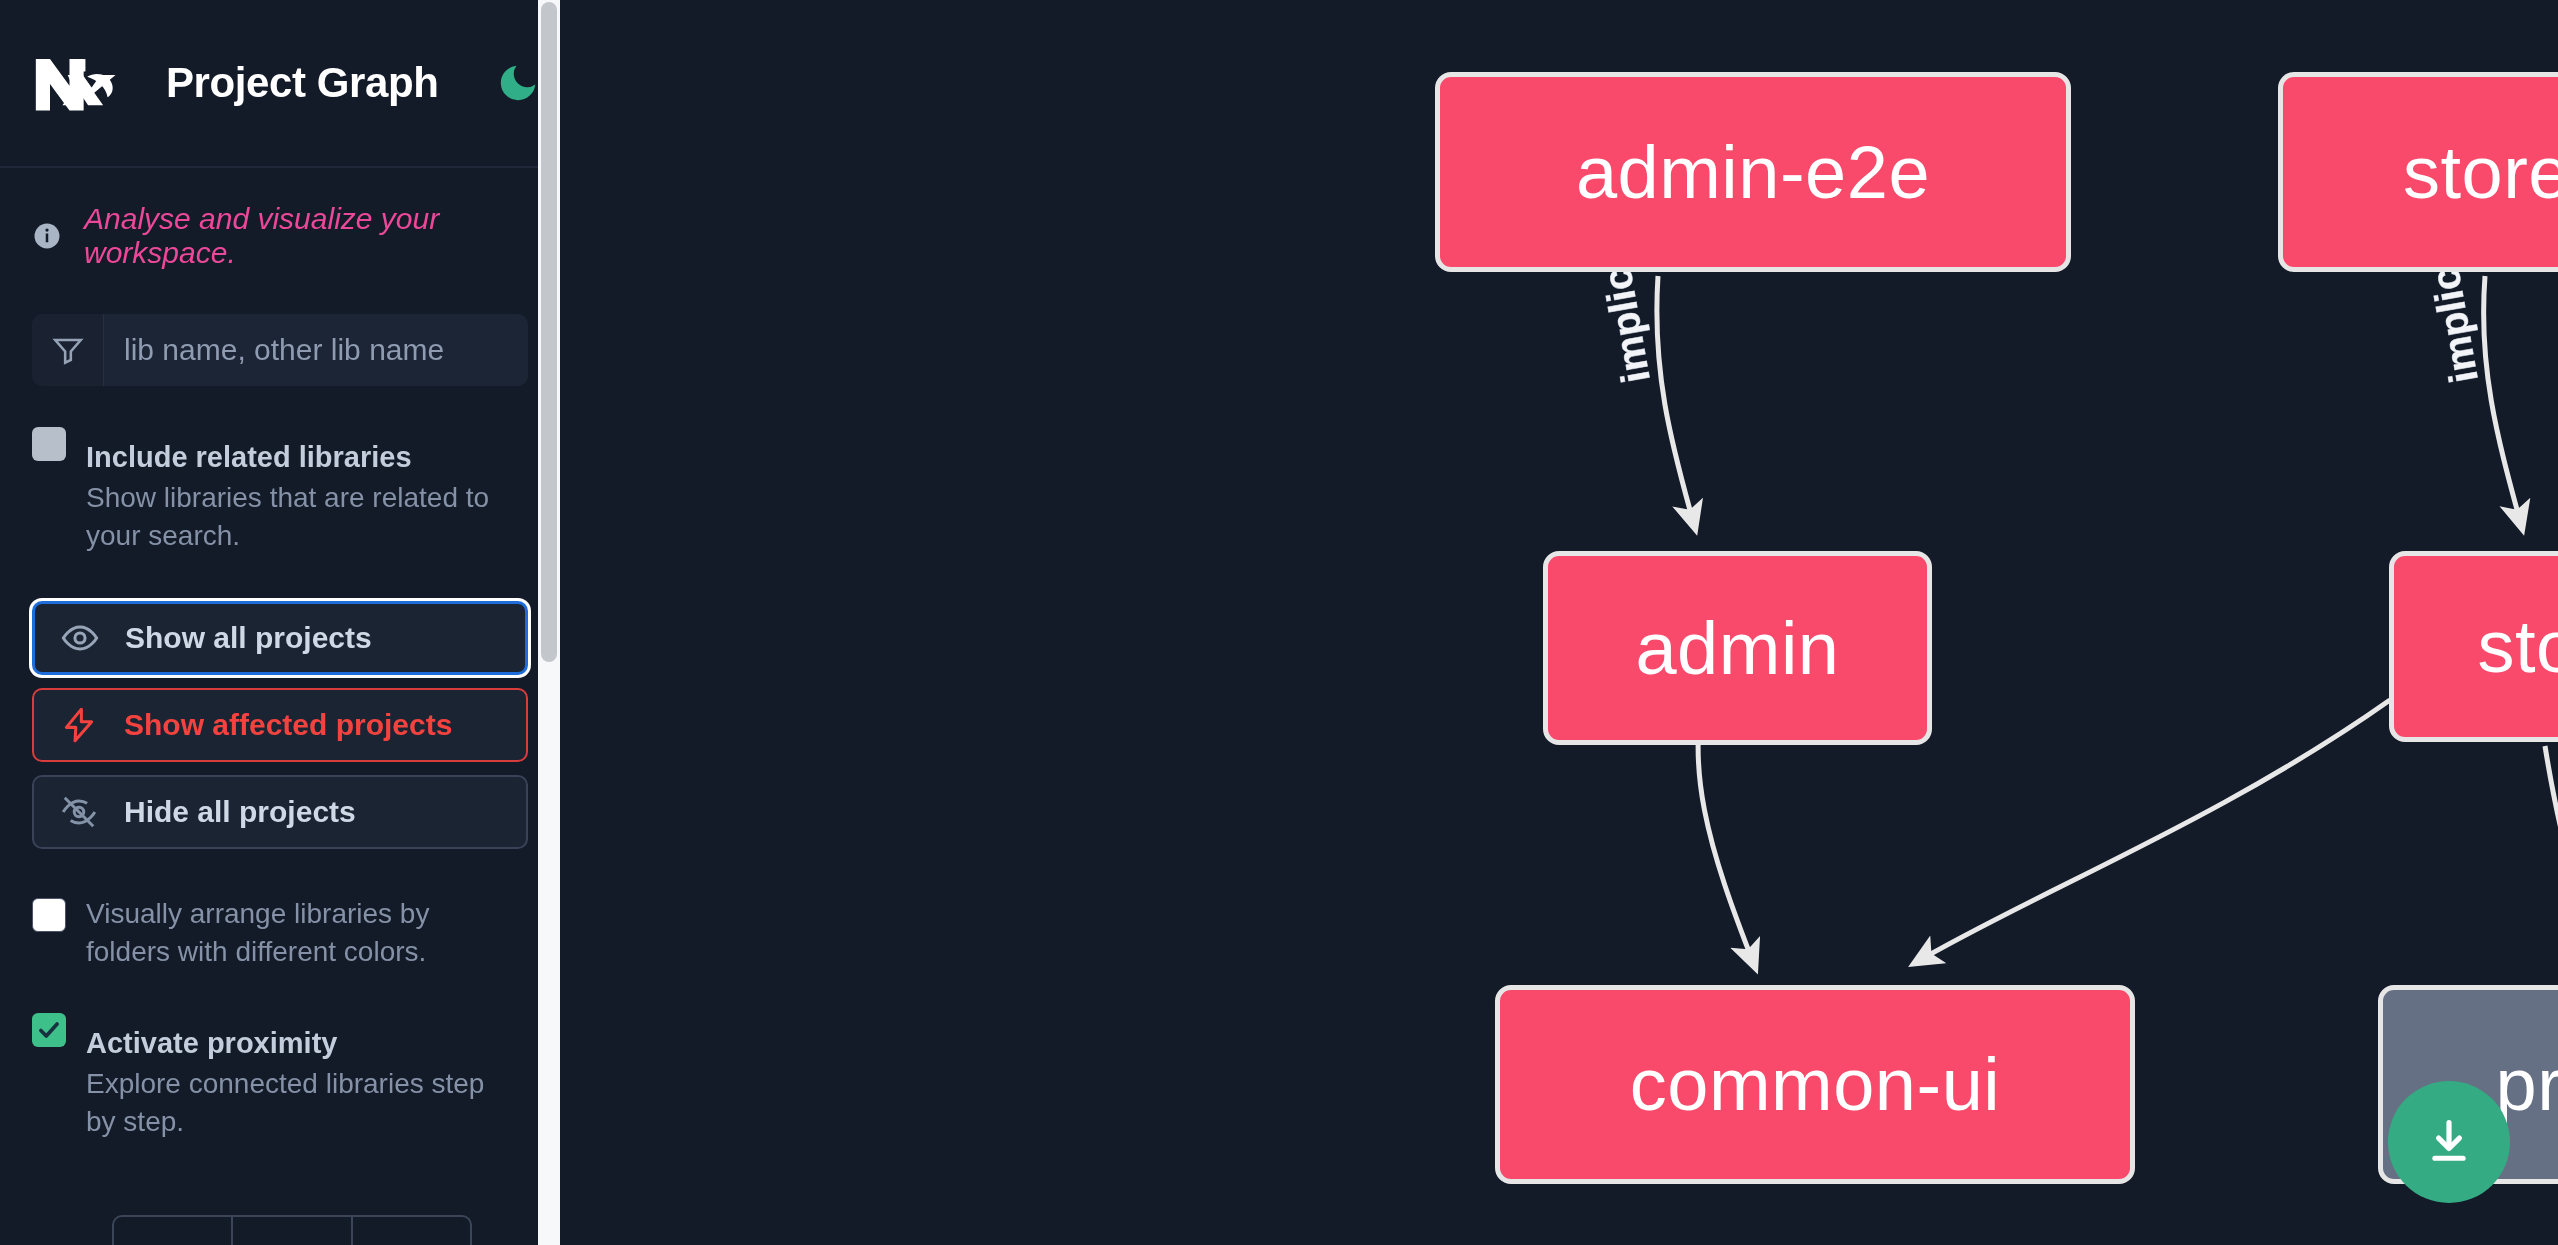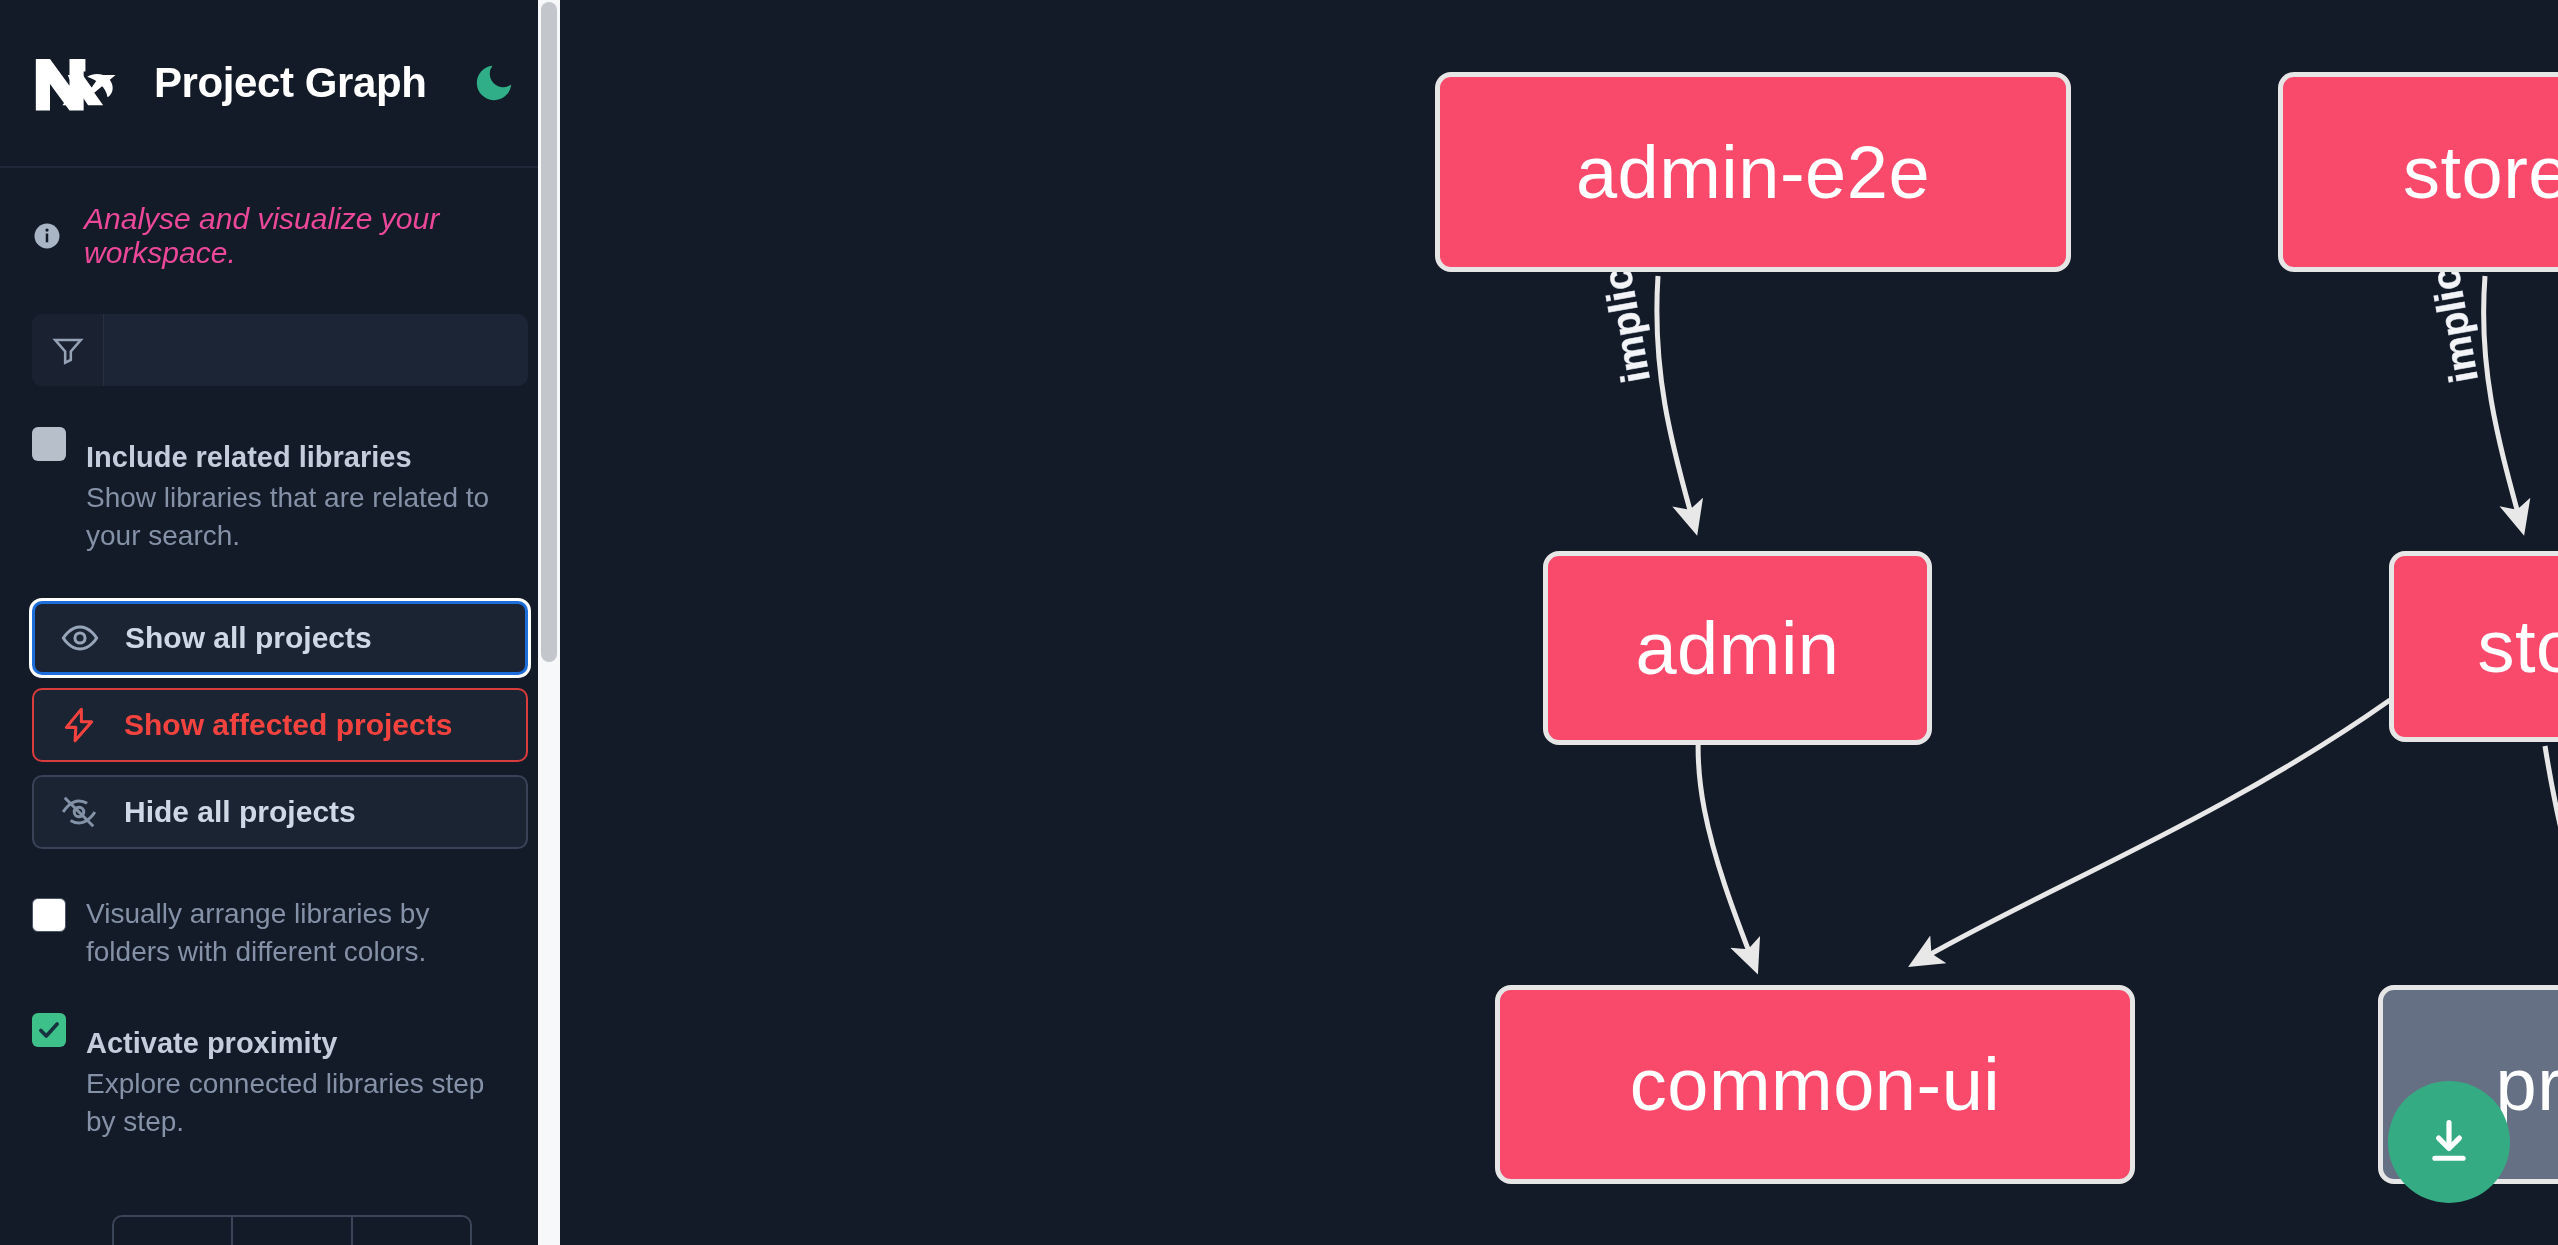--- a/index.html
+++ b/index.html
@@ -17,21 +17,21 @@
     width: 560px; height: 1245px;
     background: #131a28;
     flex: 0 0 560px;
     overflow: hidden;
   }
   .sb-header {
     height: 168px;
     display: flex; align-items: center;
     padding: 8px 32px;
     border-bottom: 2px solid #1e2839;
-    gap: 24px;
+    gap: 36px;
   }
   .nx-logo { width: 98px; height: 62px; flex: 0 0 98px; }
   .app-title {
     font-size: 42px; font-weight: 700; color: #ffffff;
     letter-spacing: -0.4px; white-space: nowrap;
   }
   .moon-btn { margin-left: 20px; width: 46px; height: 46px; cursor: pointer; }
 
   .sb-body { padding: 0 32px; }
 
@@ -205,20 +205,21 @@
         </span>
         <span class="info-text">Analyse and visualize your workspace.</span>
       </div>
 
       <div class="search-wrap">
         <span class="search-icon-box">
           <svg viewBox="0 0 24 24" width="34" height="34" fill="none" stroke="#95a2b6" stroke-width="1.8" aria-hidden="true">
             <path d="M3 5h18l-7 8v6l-4 2v-8L3 5z"></path>
           </svg>
         </span>
+        <input class="search-input" type="text" placeholder="lib name, other lib name" style="">
       </div>
 
       <div class="check-block">
         <span class="cbox grey"></span>
         <span class="check-texts">
           <span class="check-title">Include related libraries</span>
           <span class="check-desc">Show libraries that are related to your search.</span>
         </span>
       </div>
 

